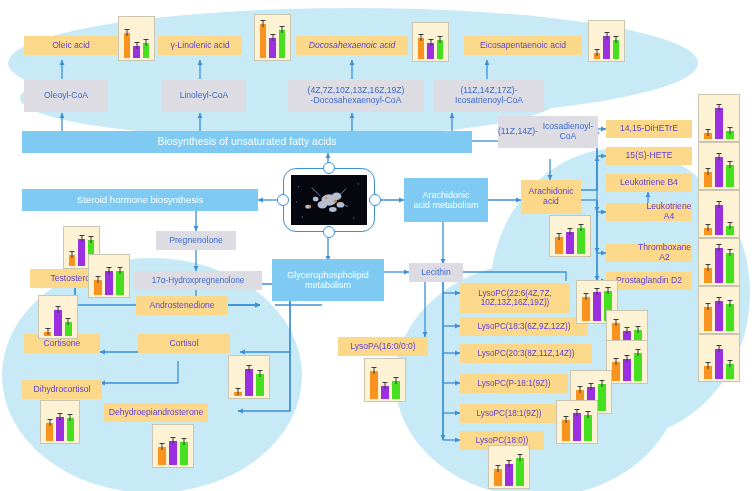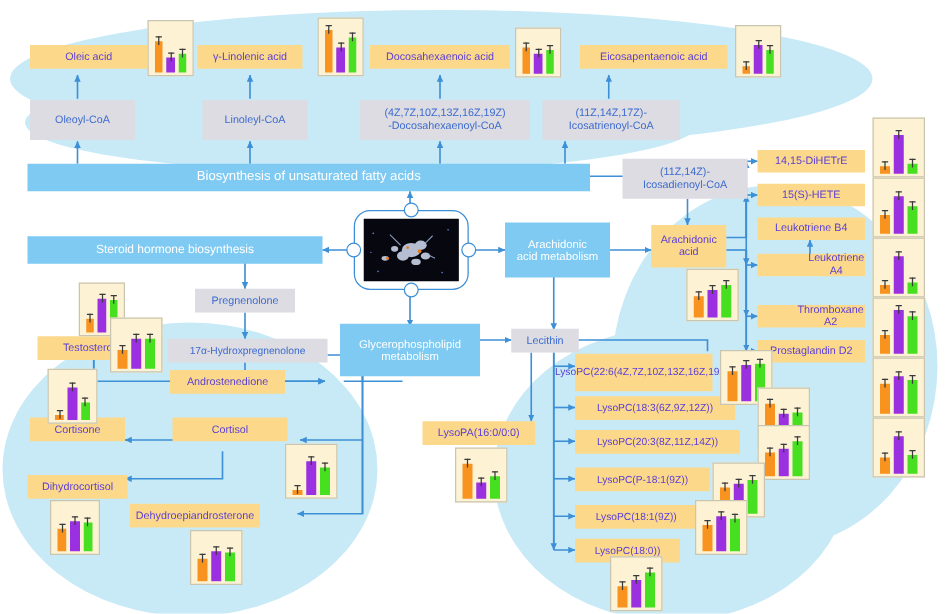--- a/index.html
+++ b/index.html
@@ -193,33 +193,33 @@
     <span>Glycerophospholipid</span>
     <span>metabolism</span>
   </div>
 
   <div class="node n-yellow" style="left:24px;top:36px;width:94px;height:19px;">Oleic acid</div>
   <div class="node n-grey" style="left:24px;top:80px;width:84px;height:32px;">Oleoyl-CoA</div>
 
   <div class="node n-yellow" style="left:158px;top:36px;width:84px;height:19px;">γ-Linolenic acid</div>
   <div class="node n-grey" style="left:162px;top:80px;width:84px;height:32px;">Linoleyl-CoA</div>
 
-  <div class="node n-yellow" style="left:296px;top:36px;width:112px;height:19px;">Docosahexaenoic acid</div>
+  <div class="node n-yellow" style="left:296px;top:36px;width:112px;height:19px;font-style:italic;">Docosahexaenoic acid</div>
   <div class="node n-grey" style="left:288px;top:80px;width:136px;height:32px;flex-direction:column;">
     <span>(4Z,7Z,10Z,13Z,16Z,19Z)</span>
     <span>-Docosahexaenoyl-CoA</span>
   </div>
 
   <div class="node n-yellow" style="left:464px;top:36px;width:118px;height:19px;">Eicosapentaenoic acid</div>
   <div class="node n-grey" style="left:434px;top:80px;width:110px;height:32px;flex-direction:column;">
     <span>(11Z,14Z,17Z)-</span>
     <span>Icosatrienoyl-CoA</span>
   </div>
 
-  <div class="node n-grey" style="left:498px;top:127px;width:100px;height:32px;flex-direction:column;">
+  <div class="node n-grey" style="left:498px;top:116px;width:100px;height:32px;flex-direction:row;">
     <span>(11Z,14Z)-</span>
     <span>Icosadienoyl-CoA</span>
   </div>
 
   <div class="node n-yellow" style="left:521px;top:180px;width:60px;height:34px;flex-direction:column;">
     <span>Arachidonic</span>
     <span>acid</span>
   </div>
 
   <div class="node n-yellow" style="left:606px;top:120px;width:86px;height:18px;">14,15-DiHETrE</div>
@@ -234,21 +234,21 @@
   <div class="node n-yellow" style="left:30px;top:269px;width:90px;height:19px;">Testosterone</div>
   <div class="node n-yellow" style="left:136px;top:296px;width:92px;height:19px;">Androstenedione</div>
   <div class="node n-yellow" style="left:24px;top:334px;width:76px;height:19px;">Cortisone</div>
   <div class="node n-yellow" style="left:138px;top:334px;width:92px;height:19px;">Cortisol</div>
   <div class="node n-yellow" style="left:22px;top:380px;width:80px;height:19px;">Dihydrocortisol</div>
   <div class="node n-yellow" style="left:104px;top:403px;width:104px;height:19px;">Dehydroepiandrosterone</div>
 
   <div class="node n-grey" style="left:409px;top:263px;width:54px;height:19px;">Lecithin</div>
   <div class="node n-yellow" style="left:338px;top:337px;width:90px;height:19px;">LysoPA(16:0/0:0)</div>
 
-  <div class="node n-yellow" style="left:460px;top:283px;width:110px;height:30px;flex-direction:row;font-size:8.2px;">
+  <div class="node n-yellow" style="left:460px;top:283px;width:110px;height:30px;flex-direction:column;font-size:8.2px;">
     <span>LysoPC(22:6(4Z,7Z,</span>
     <span>10Z,13Z,16Z,19Z))</span>
   </div>
   <div class="node n-yellow" style="left:460px;top:317px;width:128px;height:19px;font-size:8.2px;">LysoPC(18:3(6Z,9Z,12Z))</div>
   <div class="node n-yellow" style="left:460px;top:344px;width:132px;height:19px;font-size:8.2px;">LysoPC(20:3(8Z,11Z,14Z))</div>
   <div class="node n-yellow" style="left:460px;top:374px;width:108px;height:19px;font-size:8.2px;">LysoPC(P-18:1(9Z))</div>
   <div class="node n-yellow" style="left:460px;top:404px;width:98px;height:19px;font-size:8.2px;">LysoPC(18:1(9Z))</div>
   <div class="node n-yellow" style="left:460px;top:431px;width:84px;height:19px;font-size:8.2px;">LysoPC(18:0))</div>
 
   <div class="chart" style="left:118px;top:16px;width:37px;height:45px;" title="Oleic acid">

